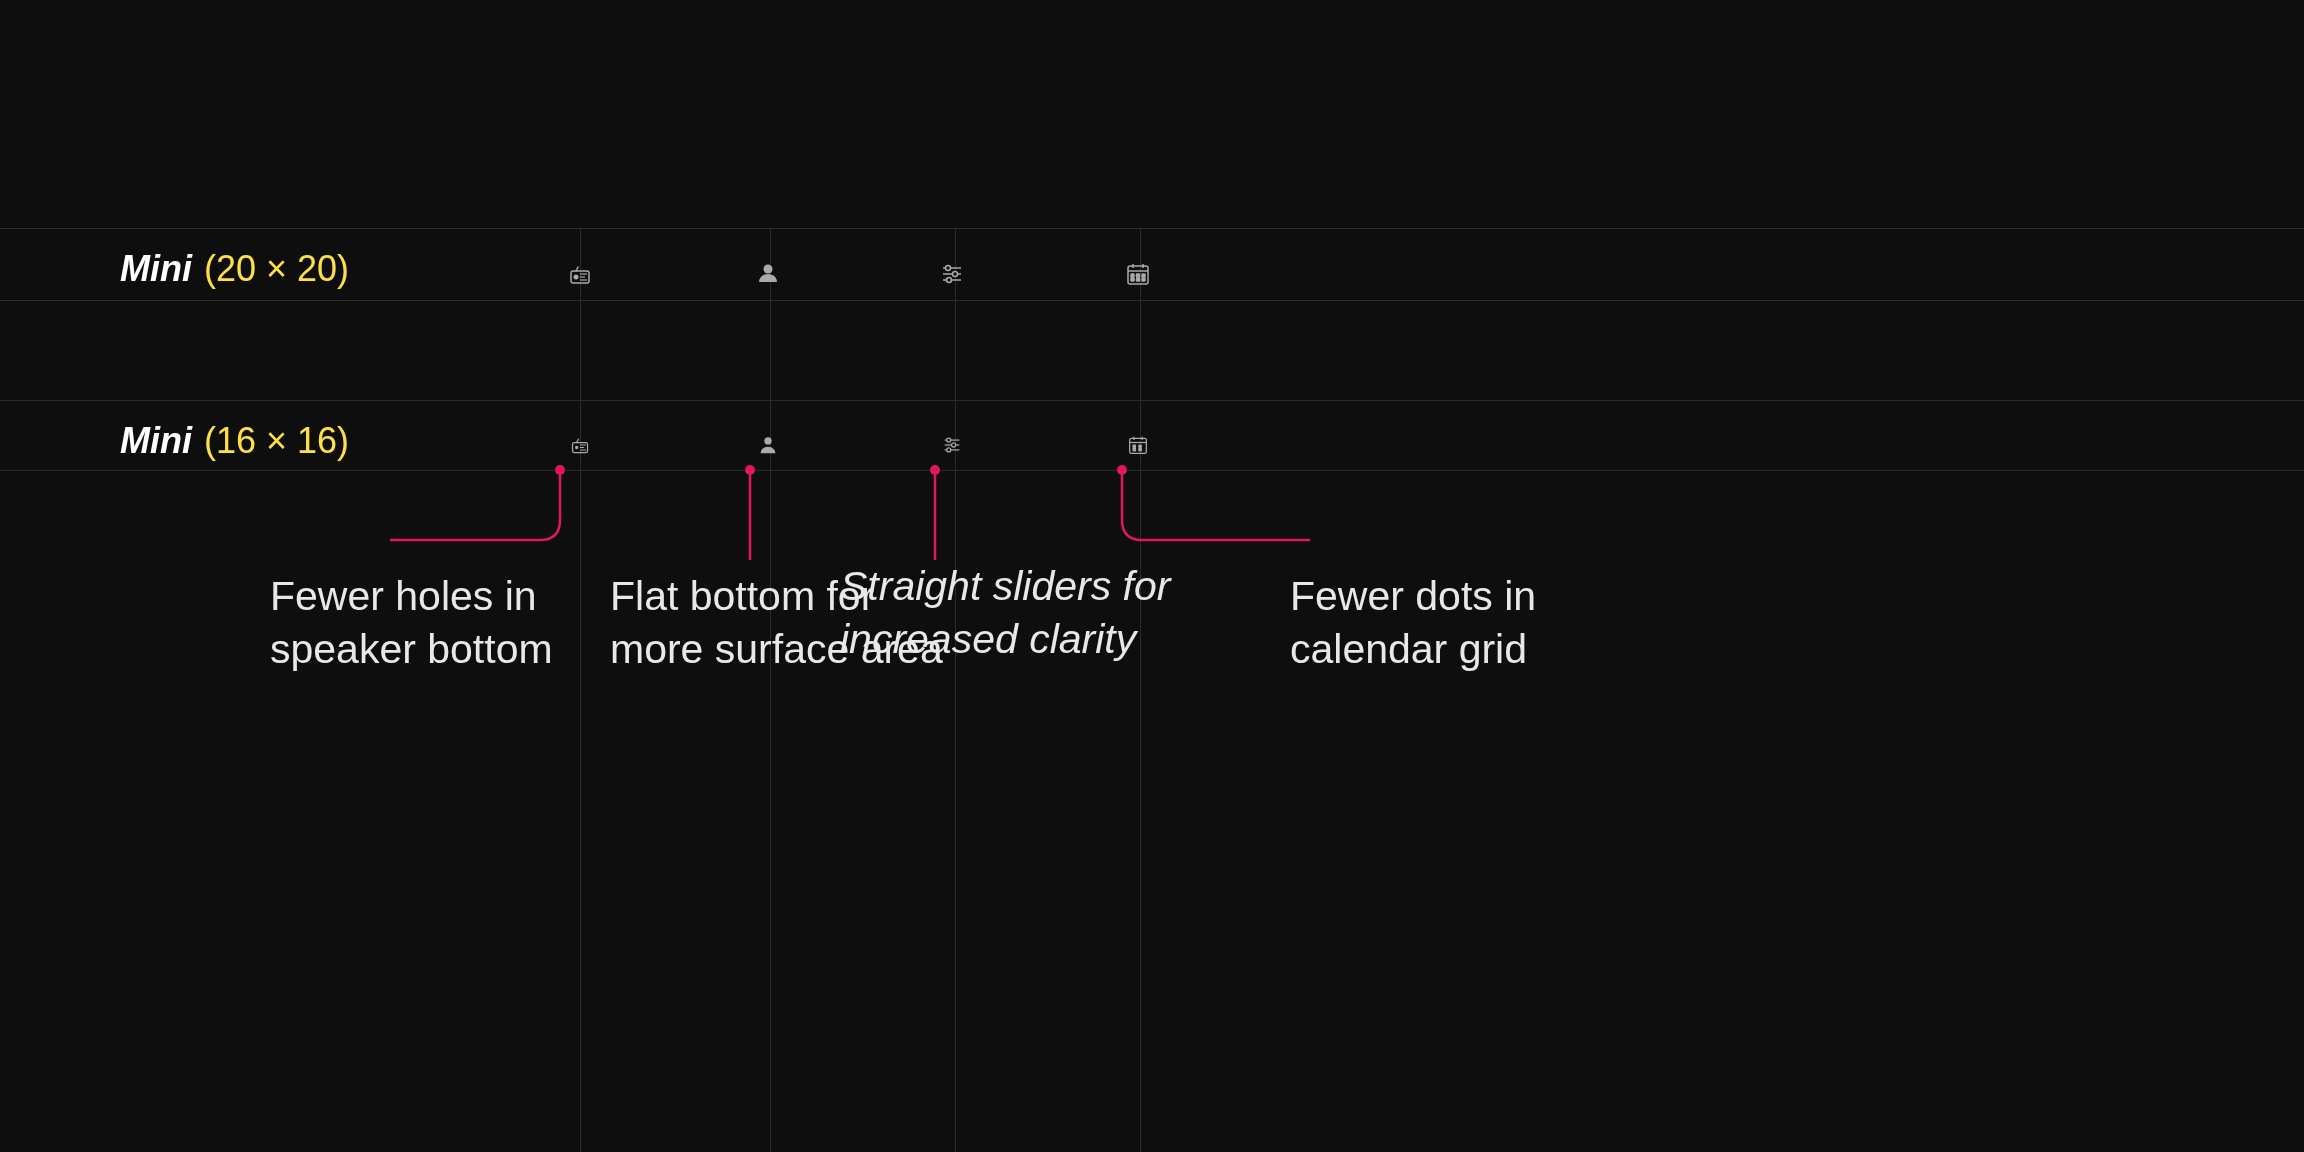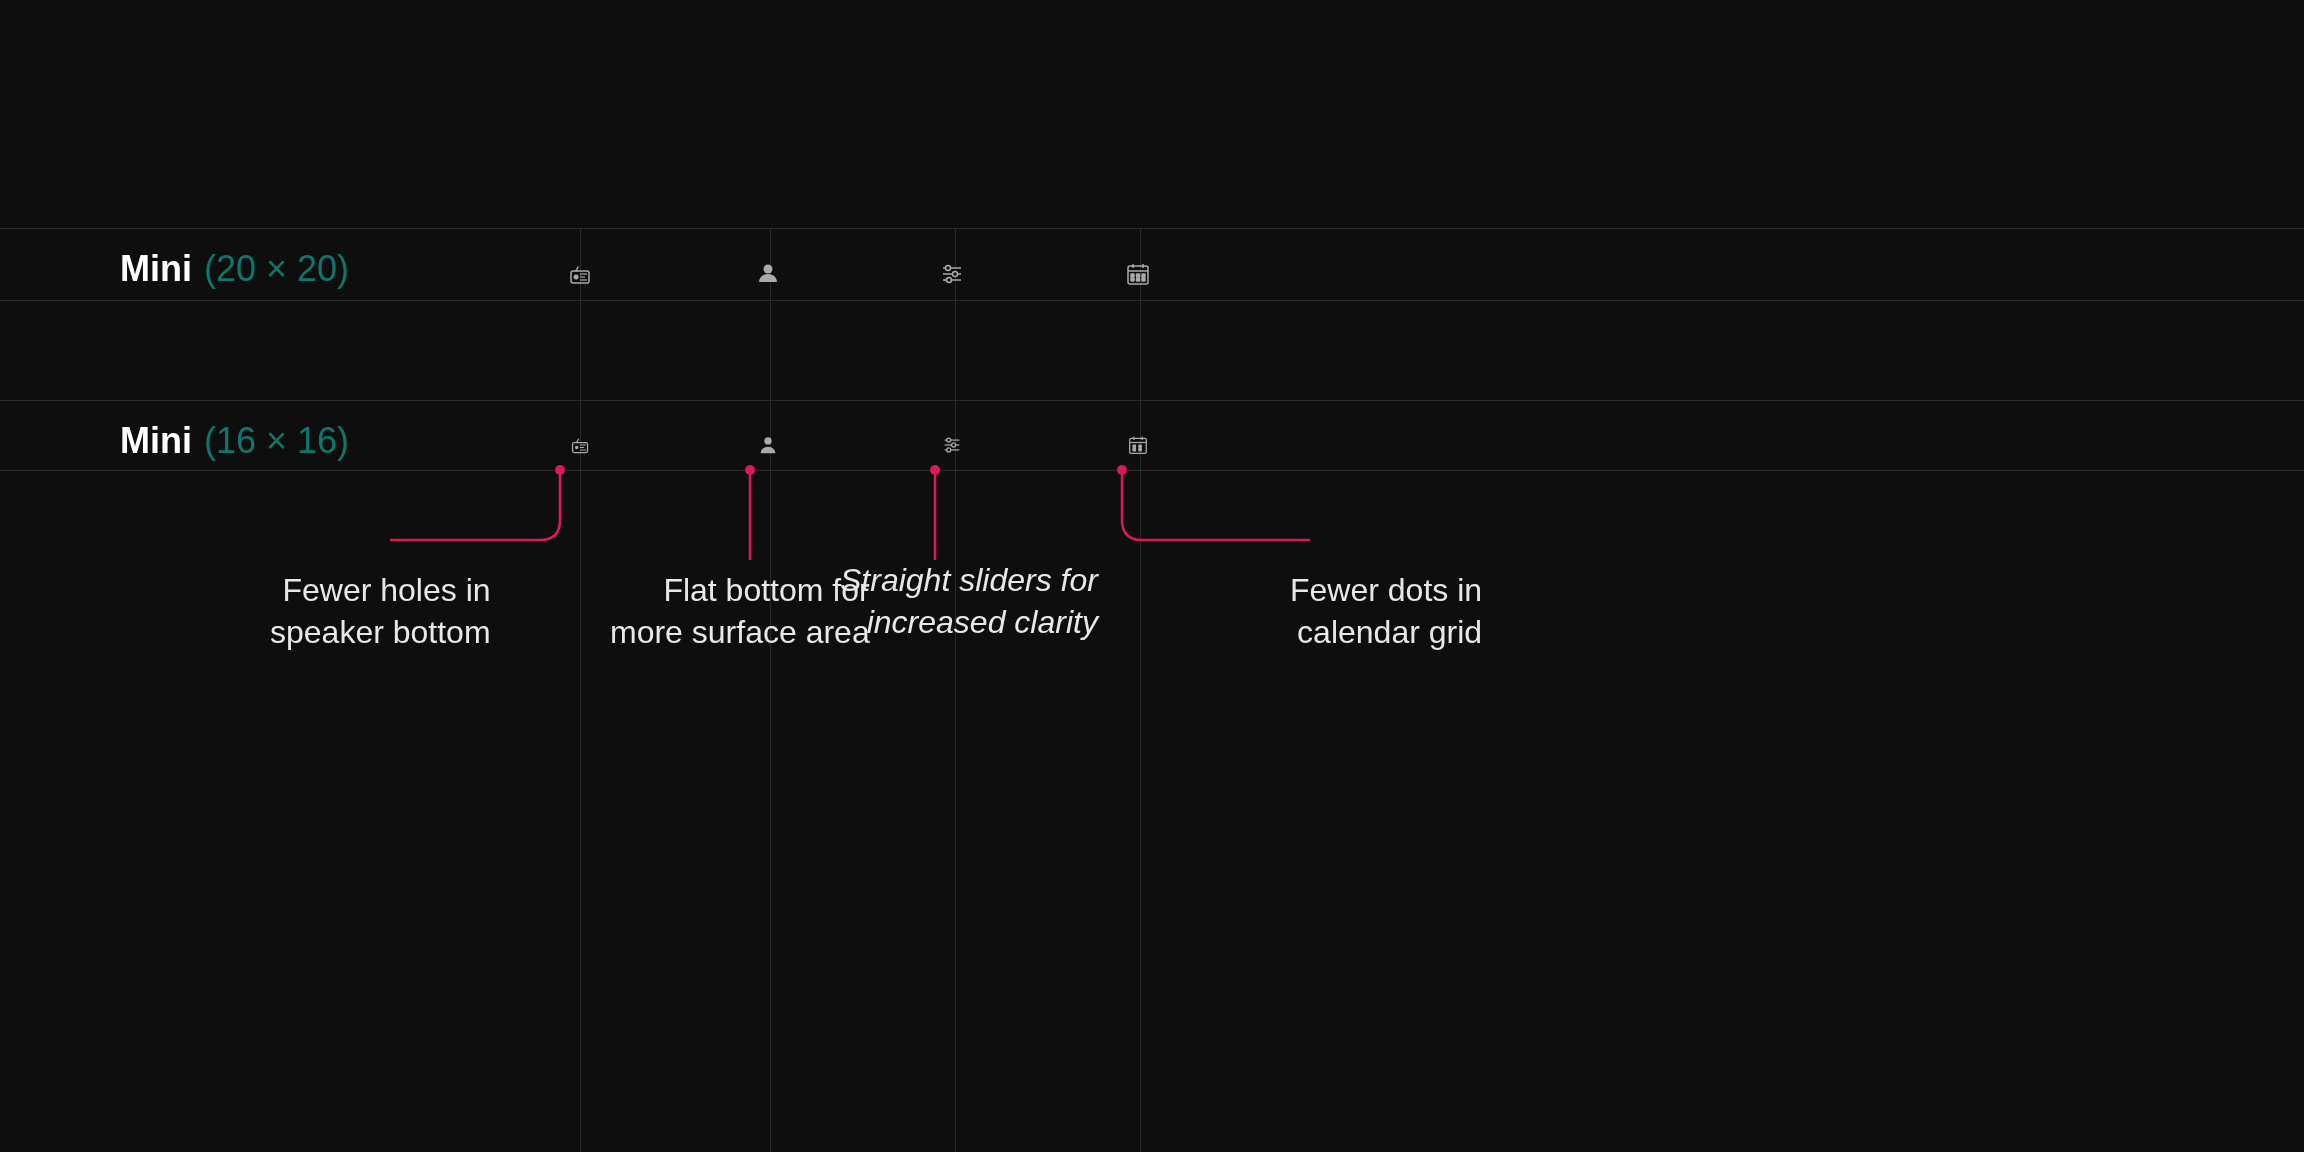--- a/index.html
+++ b/index.html
@@ -26,24 +26,25 @@
       position: absolute;
       left: 120px;
       font-size: 36px;
       display: flex;
       align-items: center;
       gap: 12px;
     }
 
     .row-label .bold {
       font-weight: 700;
+      font-style: italic;
     }
 
     .row-label .muted {
-      color: #0f766e;
+      color: #fde047;
       font-weight: 400;
     }
 
     
     .mini-top-line { top: 228px; }
     .mini-bottom-line { top: 300px; }
     .mini-label {
       top: 248px;
     }
 
@@ -66,22 +67,22 @@
     .icon-cell {
       position: absolute;
       display: flex;
       align-items: center;
       justify-content: center;
     }
 
     
     .annotation-text {
       position: absolute;
-      text-align: right;
-      font-size: 32px;
+      text-align: left;
+      font-size: 41px;
       font-weight: 400;
       color: #e8e8e8;
       line-height: 1.3;
     }
 
     svg.annotation-svg {
       position: absolute;
       overflow: visible;
       pointer-events: none;
     }

